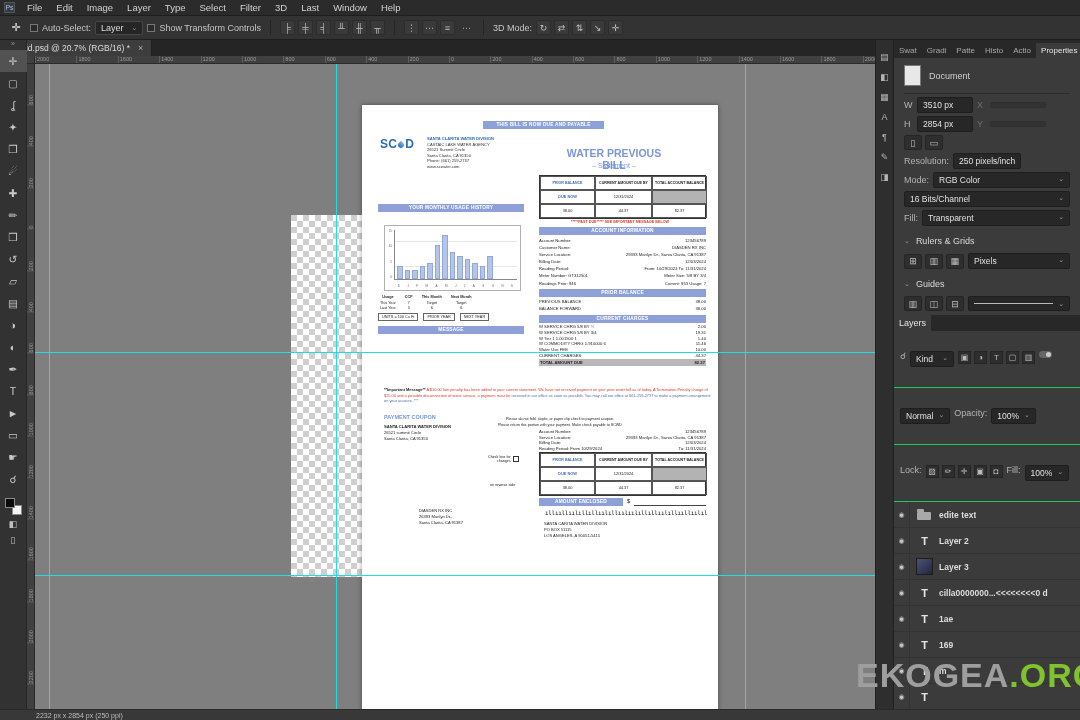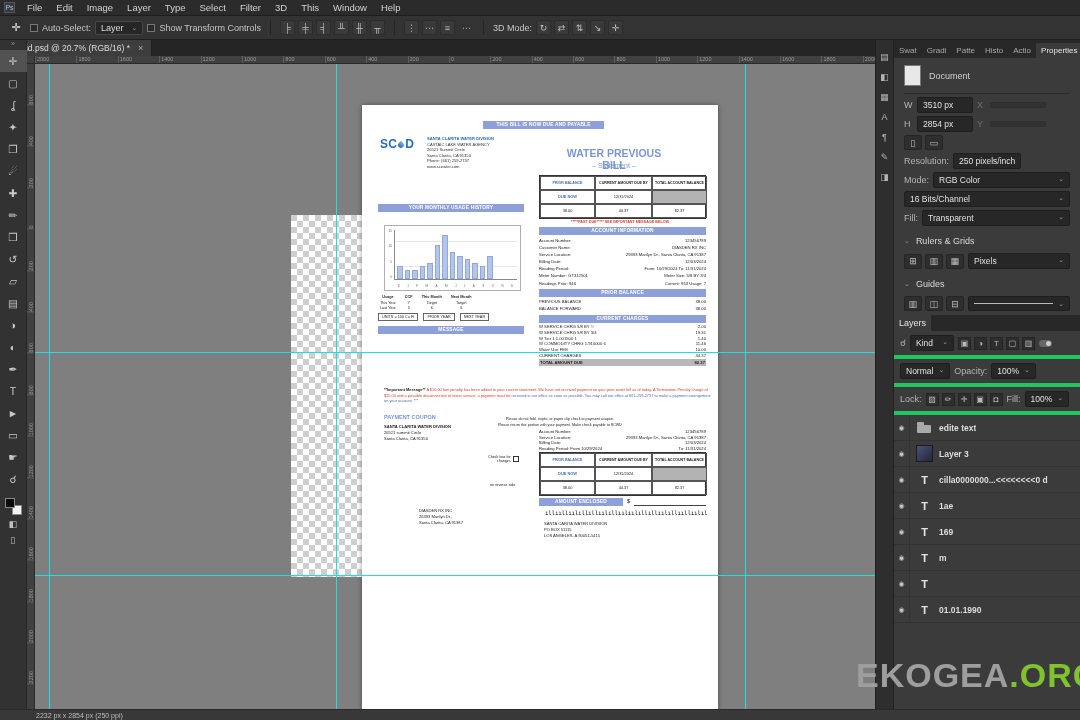--- a/index.html
+++ b/index.html
@@ -165,21 +165,21 @@
   .fullw { flex:1; }
   .iconsrow { display:flex; gap:3px; }
   .iconsrow div { width:18px; height:15px; background:#2e2e2e; border:1px solid #252525; border-radius:2px;
     display:flex; align-items:center; justify-content:center; color:#c0c0c0; font-size:9px; }
   .linewell { flex:1; height:15px; background:#272727; border:1px solid #1e1e1e; border-radius:2px;
     display:flex; align-items:center; padding:0 5px; }
   .linewell i { display:block; flex:1; border-top:1px solid #bbb; }
 
   
   .ltabs { height:16px; background:#282828; display:flex; align-items:flex-end; margin-top:4px; }
-  .lfilter, .lblend, .llock { display:flex; align-items:center; gap:4px; padding:4px 6px; border-bottom:4px solid #22c55e; }
+  .lfilter, .lblend, .llock { display:flex; gap:4px; padding:20px 6px; border-bottom:1px solid #22c55e; }
   .searchglyph::before { content:"☌"; color:#b0b0b0; font-size:9px; }
   .kindwell { min-width:44px; }
   .lficons { display:flex; gap:3px; }
   .lficons div { width:13px; height:13px; background:#2e2e2e; border:1px solid #252525; color:#bbb; font-size:8px;
     display:flex; align-items:center; justify-content:center; }
   .lf-toggle { width:13px; height:7px; border-radius:4px; background:#666; position:relative; }
   .lf-toggle::after { content:""; position:absolute; right:1px; top:1px; width:5px; height:5px; border-radius:50%; background:#ccc; }
   .smallwell { min-width:40px; }
   .layers-list { overflow:hidden; }
   .layer-row { display:flex; align-items:center; height:26px; border-bottom:1px solid #333; gap:6px; padding:0 4px 0 0; }
@@ -212,21 +212,21 @@
     <span class="appicon">Ps</span>
     <nav class="menuitems">
         <div>File</div>
         <div>Edit</div>
         <div>Image</div>
         <div>Layer</div>
         <div>Type</div>
         <div>Select</div>
         <div>Filter</div>
         <div>3D</div>
-        <div>This</div>
+        <div>Last</div>
         <div>Window</div>
         <div>Help</div>
       </nav>
   </div>
 
   <div class="optionsbar">
     <span class="opt-toolicon"></span>
     <span class="opt-check"></span>
     <span>Auto-Select:</span>
     <span class="opt-drop">Layer</span>
@@ -720,20 +720,25 @@
       <span class="fwell dd smallwell">100%</span>
     </div>
     <div class="layers-list">
         <div class="layer-row">
           <span class="l-eye"></span>
           <span class="l-thumb group"></span>
           <span class="l-name">edite text</span>
         </div>
         <div class="layer-row">
           <span class="l-eye"></span>
+          <span class="l-thumb text"></span>
+          <span class="l-name">Layer 2</span>
+        </div>
+        <div class="layer-row">
+          <span class="l-eye"></span>
           <span class="l-thumb image"></span>
           <span class="l-name">Layer 3</span>
         </div>
         <div class="layer-row">
           <span class="l-eye"></span>
           <span class="l-thumb text"></span>
           <span class="l-name">cilla0000000...&lt;&lt;&lt;&lt;&lt;&lt;&lt;&lt;0 d</span>
         </div>
         <div class="layer-row">
           <span class="l-eye"></span>

